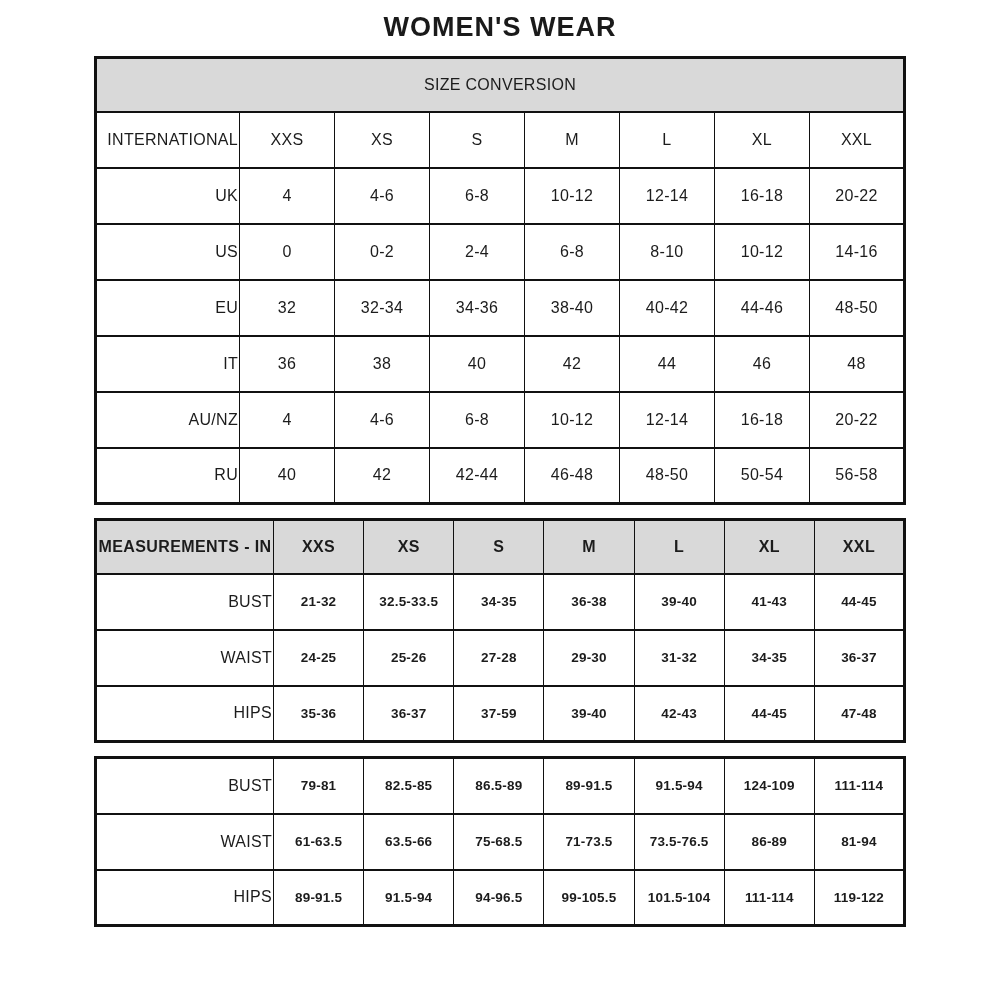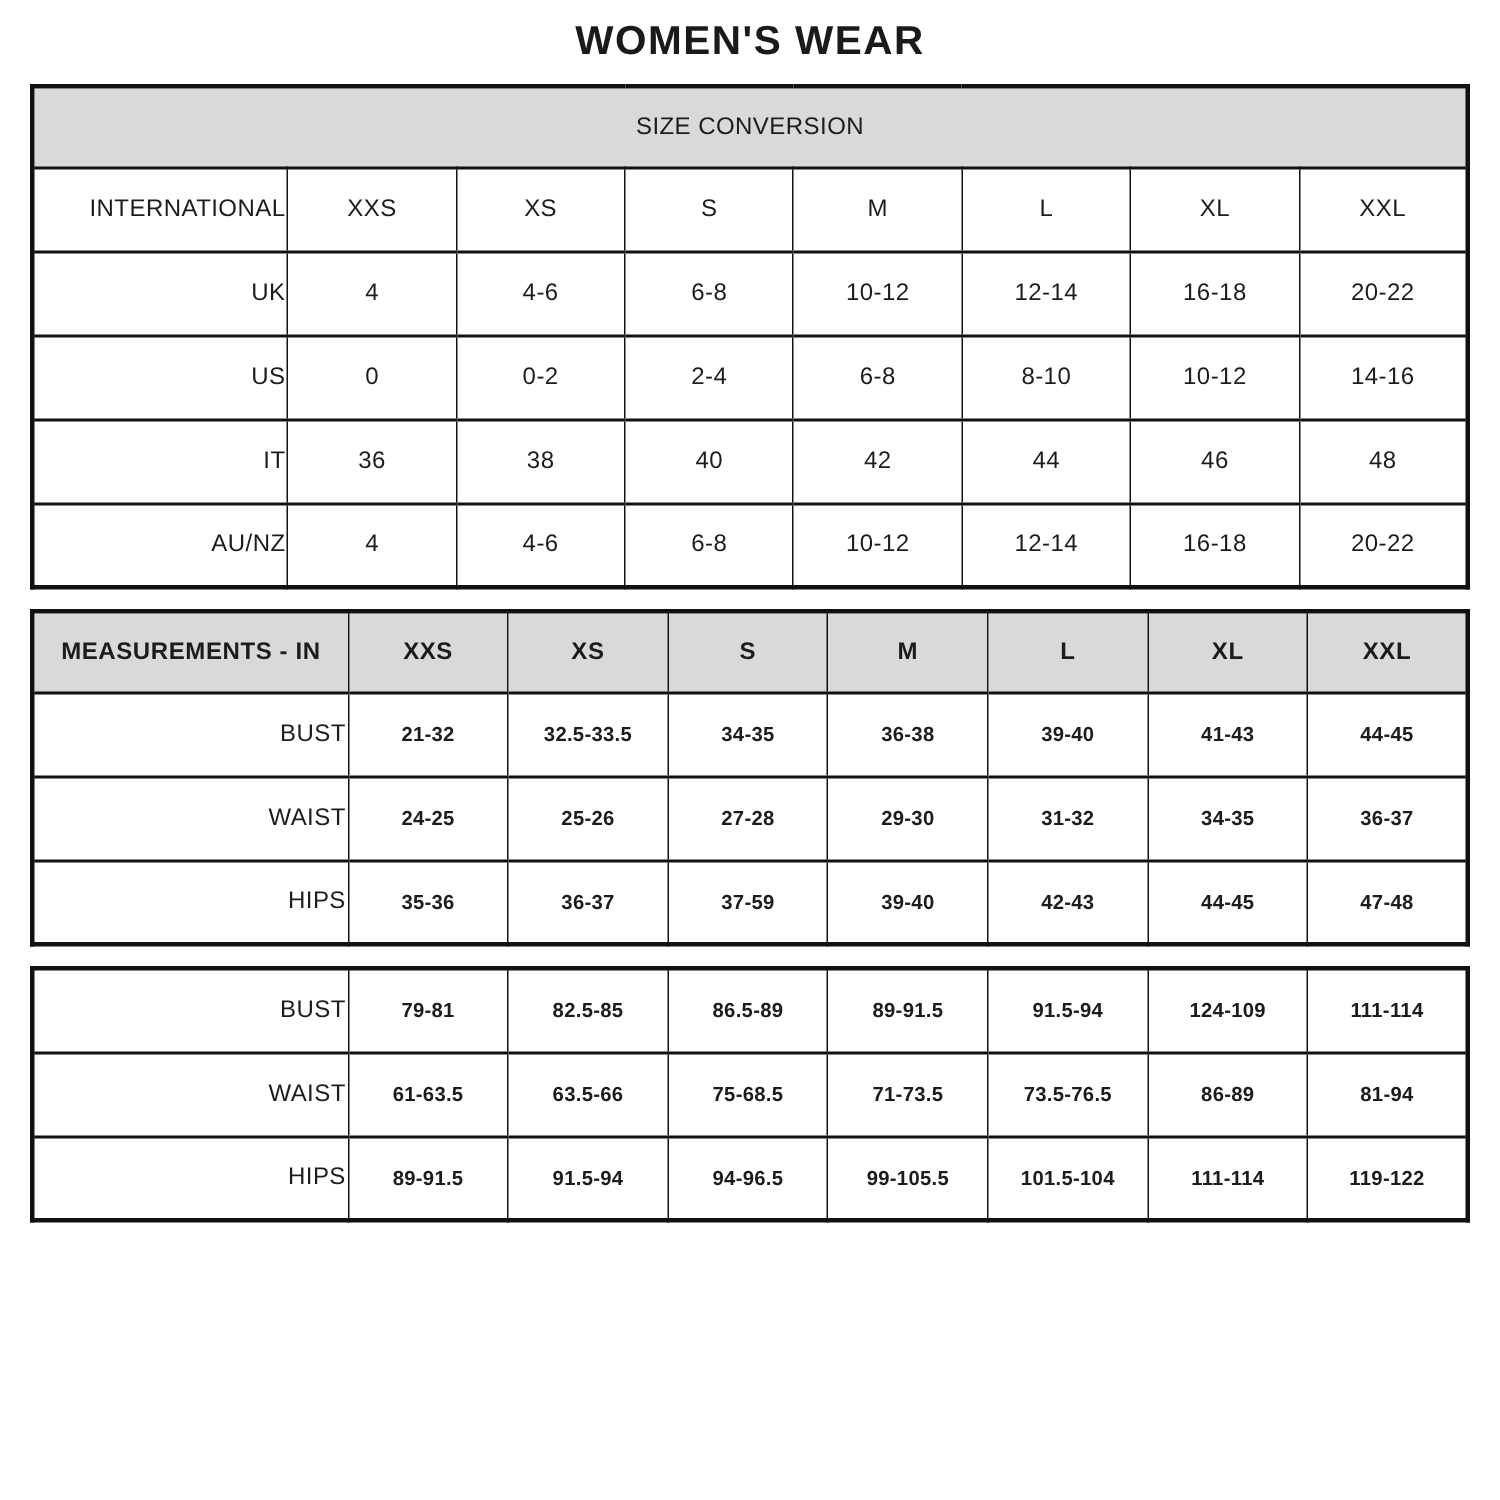--- a/index.html
+++ b/index.html
@@ -4,21 +4,21 @@
 <style>
   :root { --header-bg: #d9d9d9; --border: #111111; --text: #1c1c1c; }
   * { box-sizing: border-box; }
   html, body { margin: 0; padding: 0; }
   body {
     width: 1000px; height: 1000px;
     background: #ffffff;
     font-family: "Liberation Sans", sans-serif;
     color: var(--text);
   }
-  .page { width: 960px; margin: 12px auto; padding-top: 0; }
+  .page { width: 812px; margin: 12px auto; padding-top: 0; }
   .page-title {
     text-align: center;
     font-size: 27px;
     font-weight: 800;
     letter-spacing: 1px;
     margin: 2px 0 13px 0;
     color: #1a1a1a;
   }
   table {
     border-collapse: collapse;
@@ -102,39 +102,59 @@
         <td class="lbl">US</td>
         <td>0</td>
         <td>0-2</td>
         <td>2-4</td>
         <td>6-8</td>
         <td>8-10</td>
         <td>10-12</td>
         <td>14-16</td>
       </tr>
       <tr>
+        <td class="lbl">EU</td>
+        <td>32</td>
+        <td>32-34</td>
+        <td>34-36</td>
+        <td>38-40</td>
+        <td>40-42</td>
+        <td>44-46</td>
+        <td>48-50</td>
+      </tr>
+      <tr>
         <td class="lbl">IT</td>
         <td>36</td>
         <td>38</td>
         <td>40</td>
         <td>42</td>
         <td>44</td>
         <td>46</td>
         <td>48</td>
       </tr>
       <tr>
         <td class="lbl">AU/NZ</td>
         <td>4</td>
         <td>4-6</td>
         <td>6-8</td>
         <td>10-12</td>
         <td>12-14</td>
         <td>16-18</td>
         <td>20-22</td>
       </tr>
+      <tr>
+        <td class="lbl">RU</td>
+        <td>40</td>
+        <td>42</td>
+        <td>42-44</td>
+        <td>46-48</td>
+        <td>48-50</td>
+        <td>50-54</td>
+        <td>56-58</td>
+      </tr>
     </tbody>
   </table>
 
   <table class="tbl t2">
     <colgroup>
       <col class="col-label">
         <col class="col-size">
         <col class="col-size">
         <col class="col-size">
       <col class="col-size">

